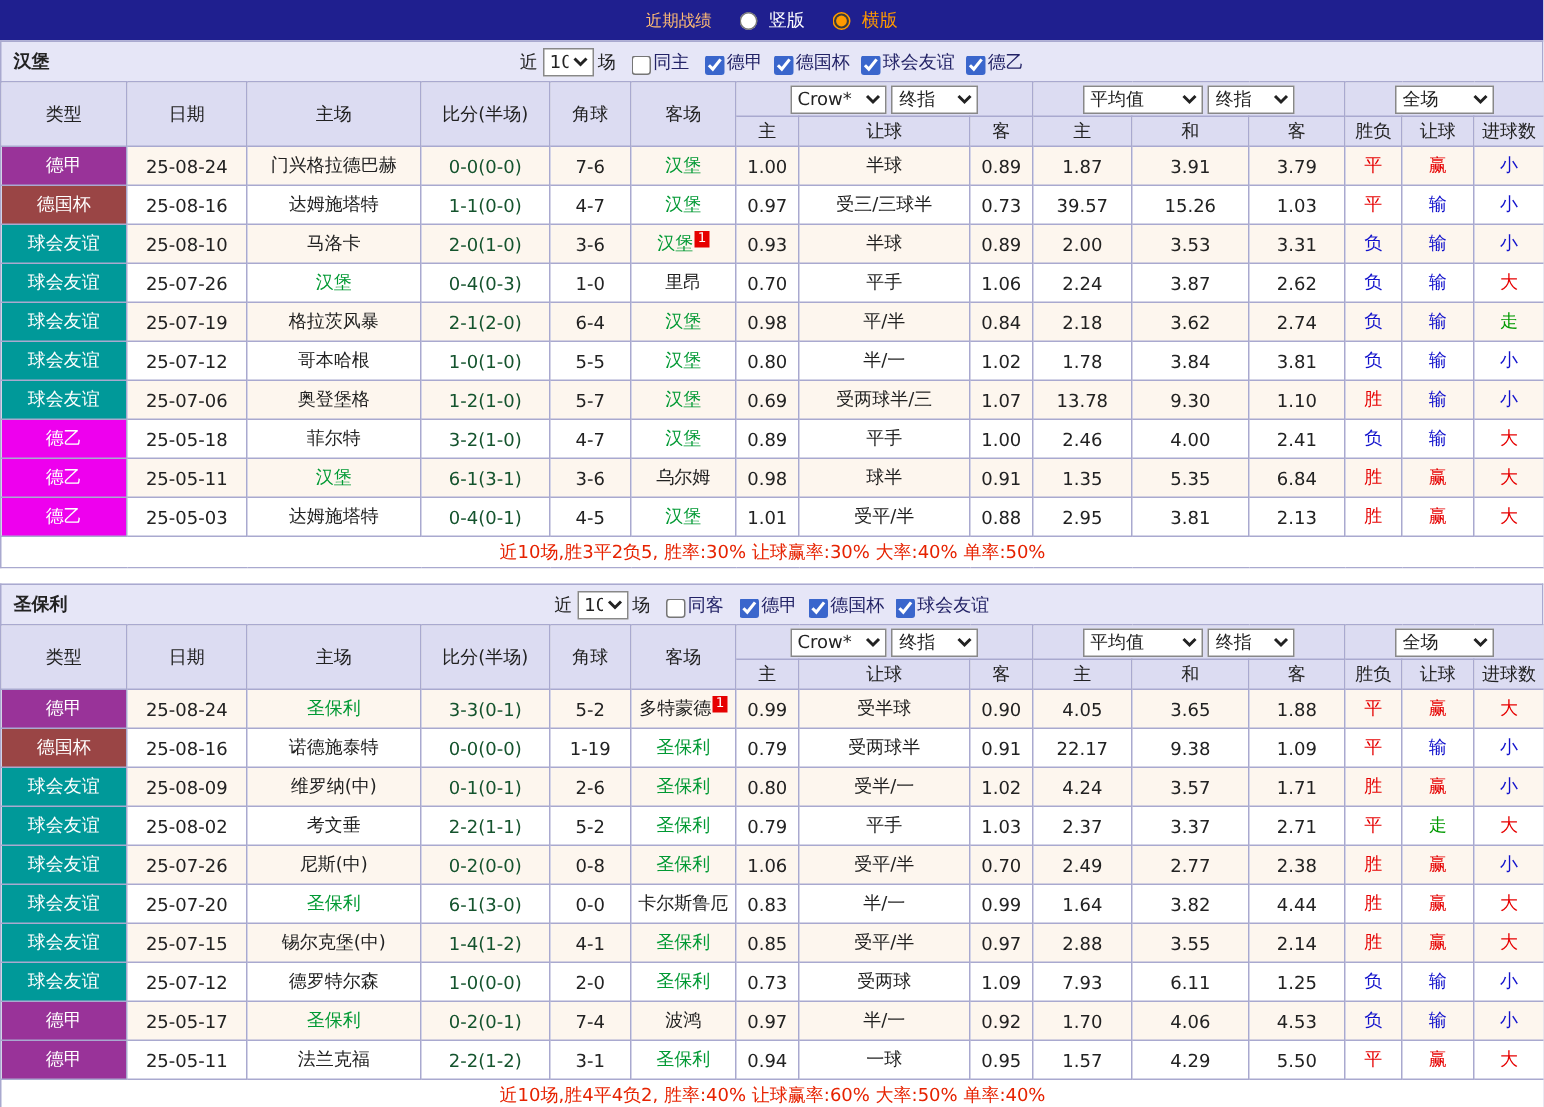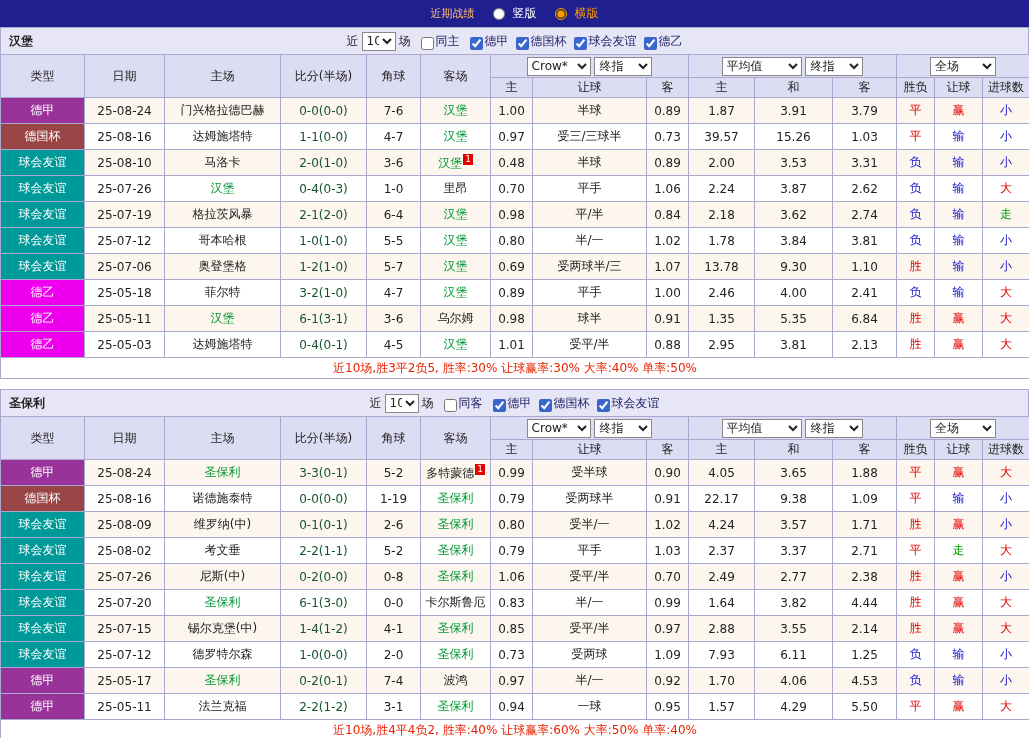--- a/index.html
+++ b/index.html
@@ -210,21 +210,21 @@
           <td style="color: rgb(17, 17, 204);">输</td>
           <td style="color: rgb(17, 17, 204);">小</td>
         </tr>
         <tr>
           <td class="type-cell" style="background: rgb(0, 153, 153);">球会友谊</td>
           <td>25-08-10</td>
           <td>马洛卡</td>
           <td class="score">2-0(1-0)</td>
           <td>3-6</td>
           <td class="team-hl">汉堡<span class="sup">1</span></td>
-          <td>0.48</td>
+          <td>0.93</td>
           <td>半球</td>
           <td>0.89</td>
           <td>2.00</td>
           <td>3.53</td>
           <td>3.31</td>
           <td style="color: rgb(17, 17, 204);">负</td>
           <td style="color: rgb(17, 17, 204);">输</td>
           <td style="color: rgb(17, 17, 204);">小</td>
         </tr>
         <tr>

